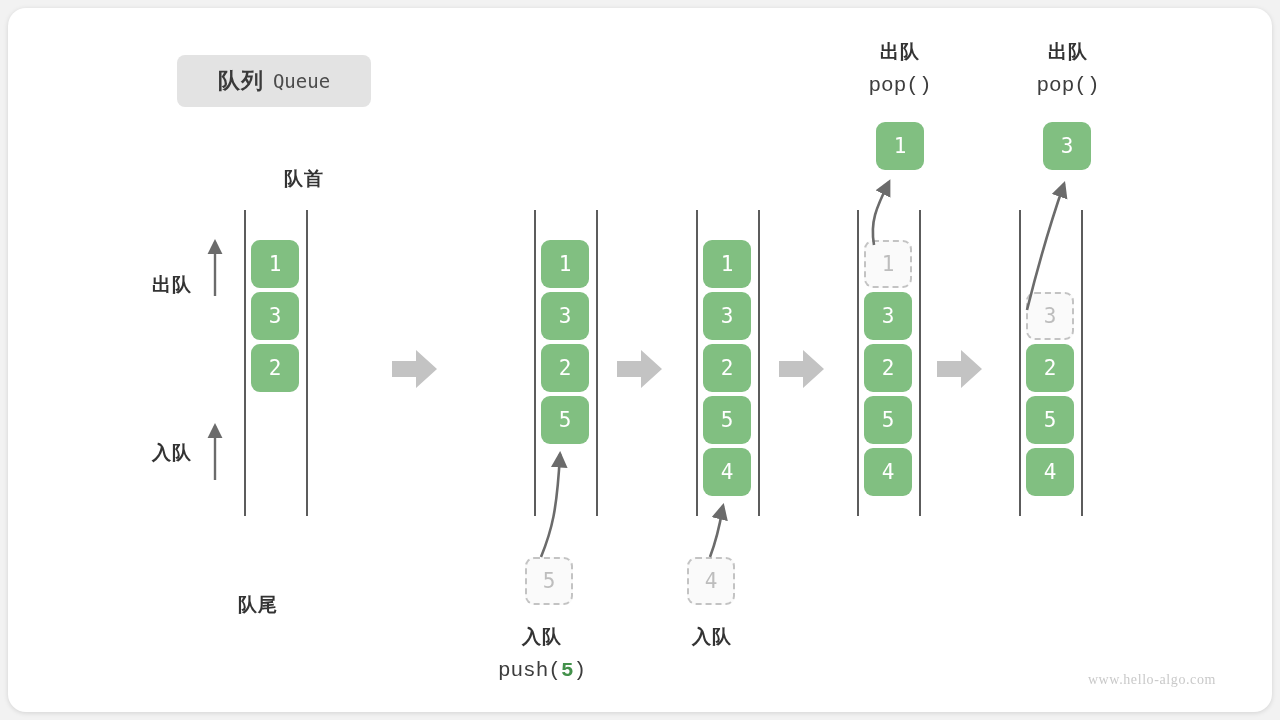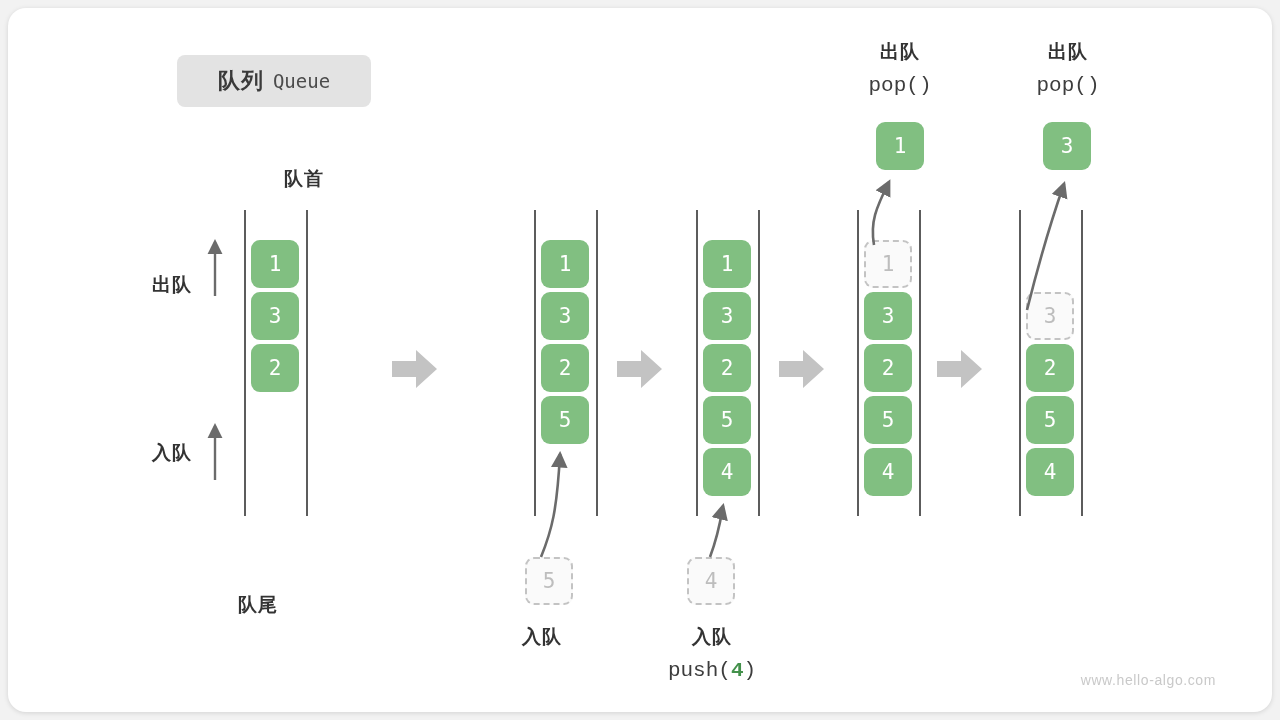--- a/index.html
+++ b/index.html
@@ -126,21 +126,21 @@
     width: 1264px;
     height: 704px;
     pointer-events: none;
   }
 
   
   .watermark {
     position: absolute;
     right: 56px;
     bottom: 24px;
-    font-family: Liberation Sans, sans-serif;
+    font-family: Liberation Serif, serif;
     font-size: 14px;
     color: #c9c9c9;
     letter-spacing: 0.6px;
   }
 </style>
 </head>
 <body>
 
 <div id="stage">
   <div id="card">
@@ -160,24 +160,24 @@
       <div class="op-cn">出队</div>
       <div class="op-code">pop()</div>
     </div>
     <div class="op-label" style="left:985px; top:27px; width:150px;">
       <div class="op-cn">出队</div>
       <div class="op-code">pop()</div>
     </div>
 
     <div class="op-label" style="left:459px; top:612px; width:150px;">
       <div class="op-cn">入队</div>
+      <div class="op-code"><span>push(</span><span class="num">5</span><span>)</span></div>
     </div>
     <div class="op-label" style="left:629px; top:612px; width:150px;">
       <div class="op-cn">入队</div>
-      <div class="op-code"><span>push(</span><span class="num">4</span><span>)</span></div>
     </div>
 
     <div id="columns-root">
         <div class="rail" style="left: 236px; top: 202px; height: 306px;"></div>
         <div class="rail" style="left: 298px; top: 202px; height: 306px;"></div>
         <div class="cell" style="left: 243px; top: 232px;">1</div>
         <div class="cell" style="left: 243px; top: 284px;">3</div>
         <div class="cell" style="left: 243px; top: 336px;">2</div>
         <div class="rail" style="left: 526px; top: 202px; height: 306px;"></div>
         <div class="rail" style="left: 588px; top: 202px; height: 306px;"></div>

